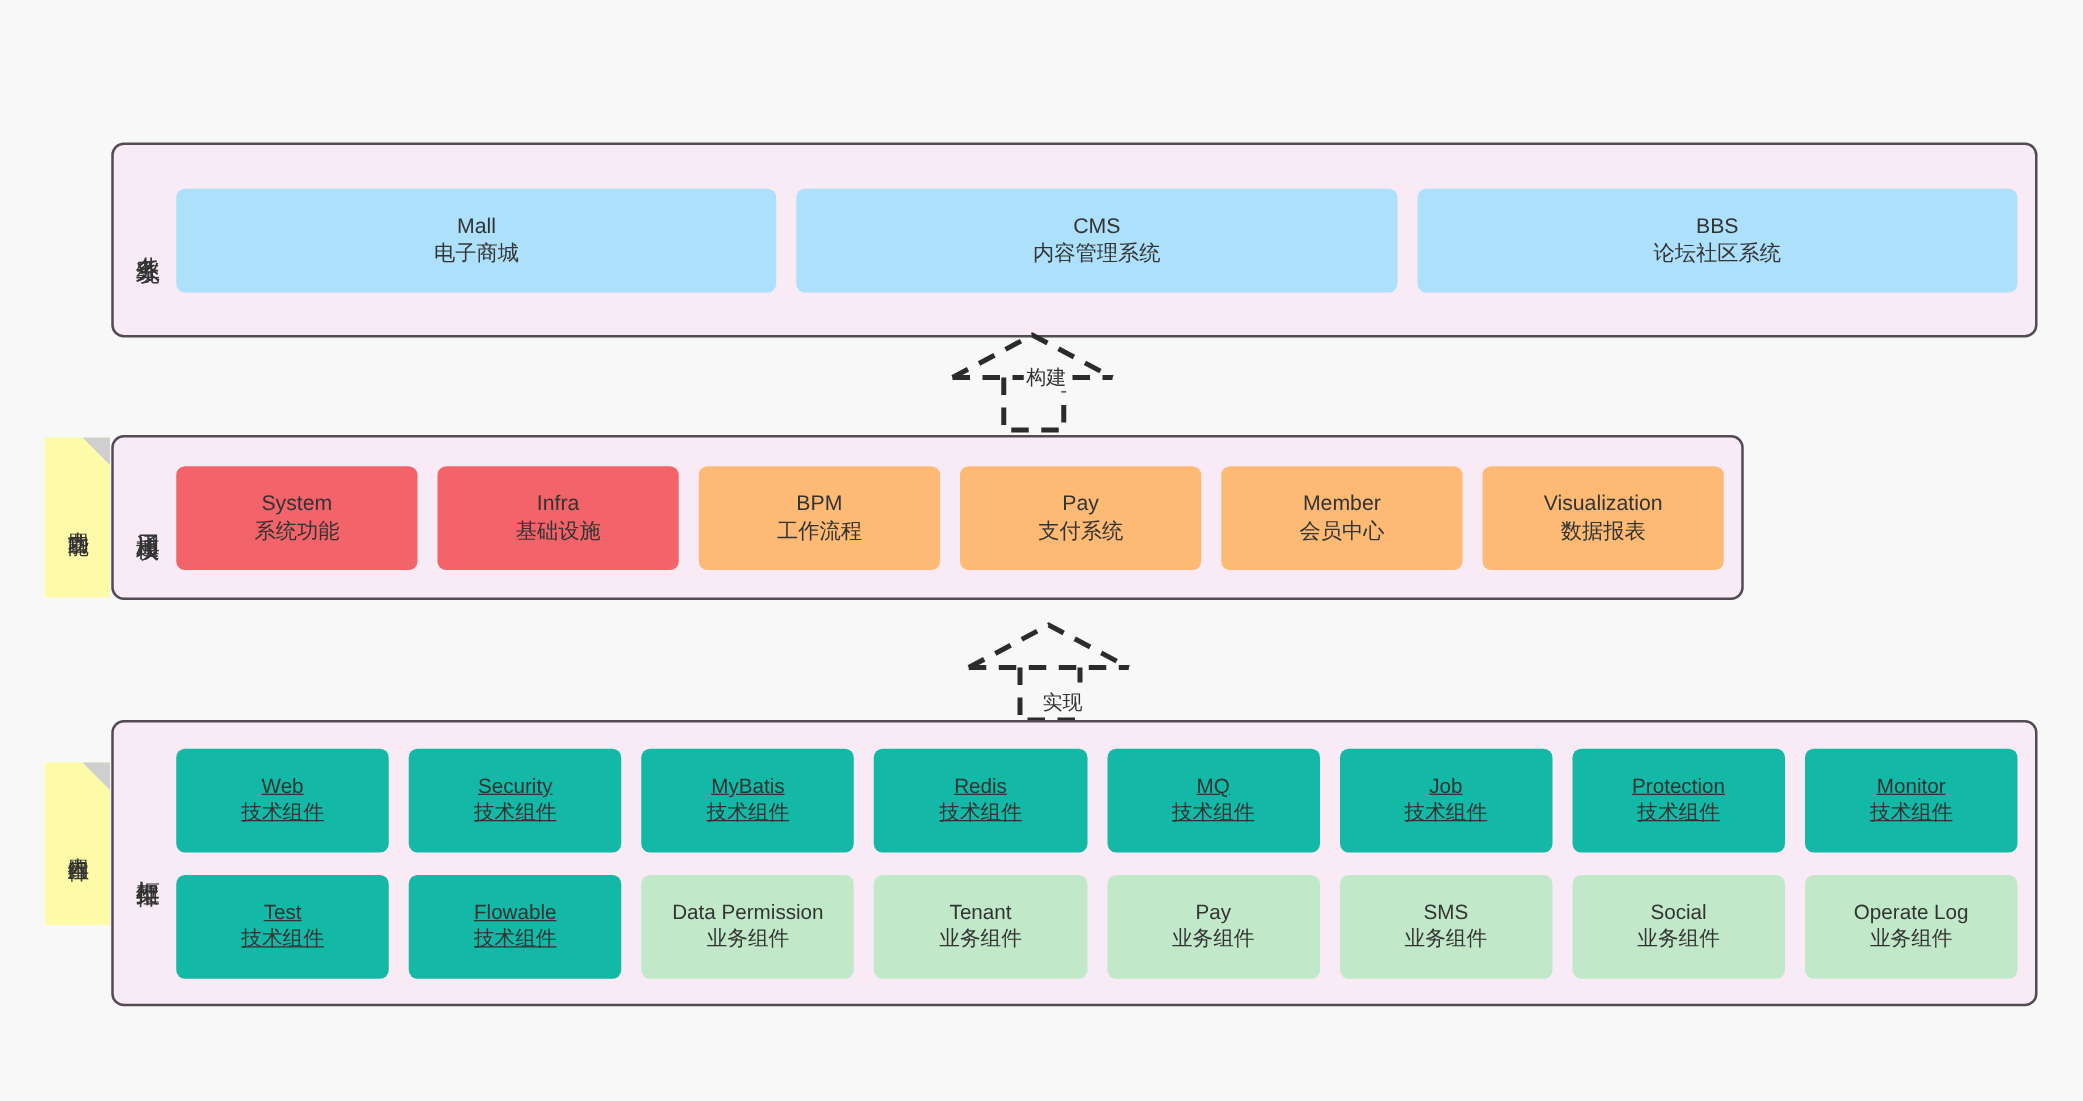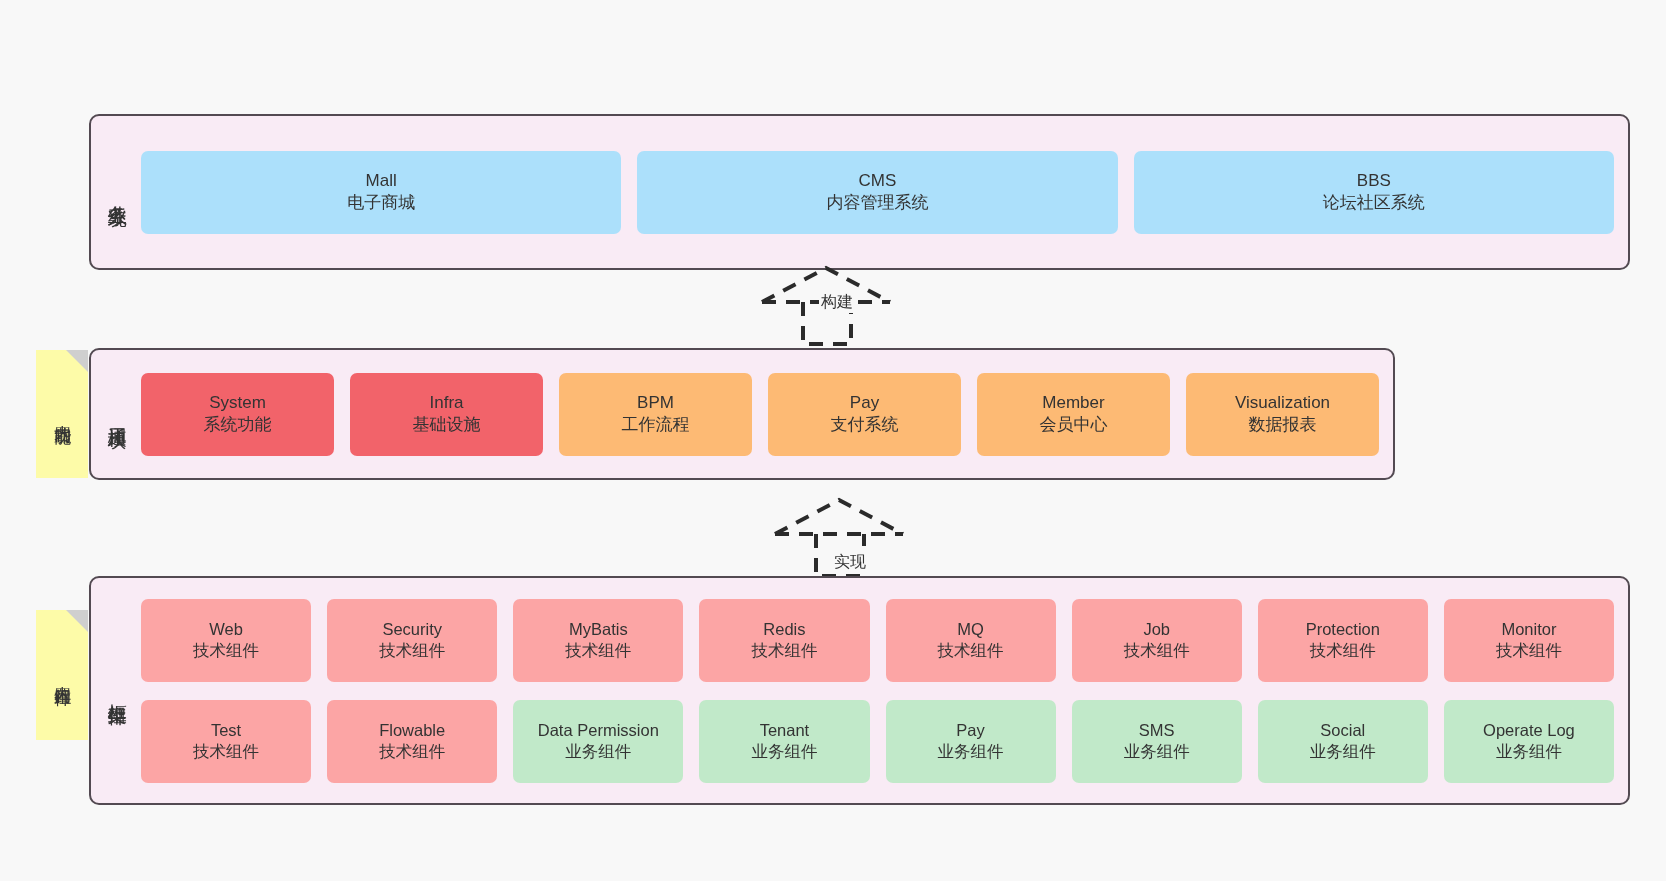--- a/index.html
+++ b/index.html
@@ -80,21 +80,21 @@
   #layer-common   .cell { height: 83px; }
   #layer-framework .cell { height: 83px; font-size: 16.5px; }
 
   .cell .t-en { white-space: normal; }
   .cell .t-cn { white-space: nowrap; }
 
   
   .c-blue        { background: #ace0fb; }
   .c-red         { background: #f2636a; }
   .c-pink        { background: #fdba74; }
-  .c-green       { background: #fca5a5; }
+  .c-green       { background: #14b8a6; text-decoration: underline; }
   .c-lightgreen  { background: #c1e9c9; }
 
   
   .arrow { position: absolute; }
   #arrow-build   { left: 755px; top: 258px; width: 145px; height: 90px; }
   #arrow-impl    { left: 768px; top: 490px; width: 145px; height: 90px; }
   .arrow svg { display: block; overflow: visible; }
   .arrow-label {
     position: absolute;
     font-size: 16px;

